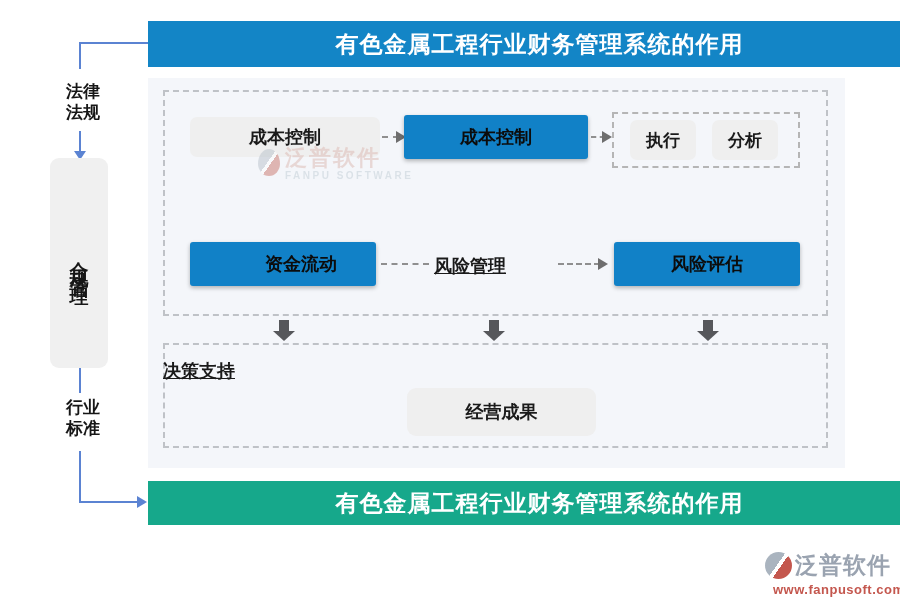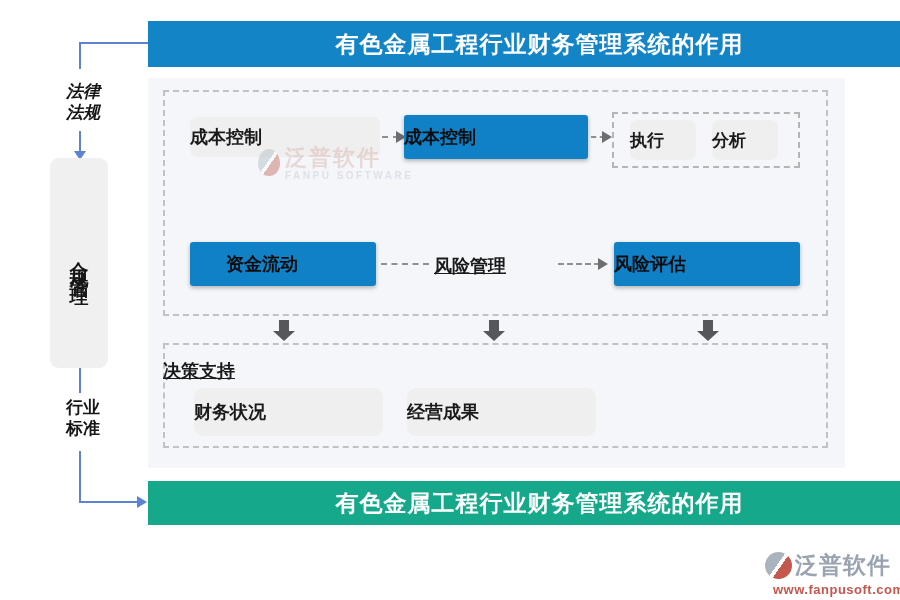--- a/index.html
+++ b/index.html
@@ -12,21 +12,21 @@
   .banner-top{top:21px;height:46px;background:#1385c6;}
   .banner-bottom{top:481px;height:44px;background:#16a88b;}
   .banner span{color:#fff;font-size:23px;font-weight:bold;letter-spacing:1px;}
   
   .content-bg{position:absolute;left:148px;top:78px;width:697px;height:390px;background:#f4f6fa;}
   .dpanel{position:absolute;border:2px dashed #bfc2c7;box-sizing:border-box;}
   .panel-top{left:163px;top:90px;width:665px;height:226px;}
   .panel-bottom{left:163px;top:343px;width:665px;height:105px;}
   .subpanel{left:612px;top:112px;width:188px;height:56px;border-color:#b5b5b5;}
   
-  .node{position:absolute;display:flex;align-items:center;
+  .node{position:absolute;display:flex;align-items:center;justify-content:center;
         font-weight:bold;font-size:18px;box-sizing:border-box;}
   .node-gray{background:#efefef;border-radius:7px;color:#1a1a1a;}
   .node-blue{background:#1181c7;border-radius:3px;color:#0c0c0c;box-shadow:0 2px 4px rgba(0,0,0,.28);}
   .flow-label{position:absolute;text-align:left;font-weight:bold;font-size:18px;color:#1a1a1a;text-decoration:underline;}
   
   .dash{position:absolute;height:0;border-top:2px dashed #8f8f8f;}
   .head-right{position:absolute;width:0;height:0;border-top:6px solid transparent;
               border-bottom:6px solid transparent;border-left:10px solid #6e6e6e;}
   
   .blockarrow{position:absolute;width:22px;height:21px;}
@@ -118,35 +118,32 @@
   <div class="blockarrow" style="left:483px;top:320px;">
     <div class="shaft"></div>
       <div class="head"></div>
   </div>
   <div class="blockarrow" style="left:697px;top:320px;">
     <div class="shaft"></div>
       <div class="head"></div>
   </div>
 
   <div class="flow-label" style="left:163px;top:359px;width:665px;">决策支持</div>
-  <div class="node node-gray" style="left:194px;top:388px;width:189px;height:48px;border-radius:9px;">
-    <span>财务状况</span>
-  </div>
   <div class="node node-gray" style="left:407px;top:388px;width:189px;height:48px;border-radius:9px;">
     <span>经营成果</span>
   </div>
 
   <div class="banner banner-bottom">
     <span>有色金属工程行业财务管理系统的作用</span>
   </div>
 
   <div class="bline" style="left:79px;top:42px;width:69px;height:2px;"></div>
   <div class="bline" style="left:79px;top:42px;width:2px;height:27px;"></div>
 
-  <div class="rail-label" style="top:81px;font-style:italic;">
+  <div class="rail-label" style="top:81px;">
     <div>法律</div>
     <div>法规</div>
   </div>
 
   <div class="bline" style="left:79px;top:131px;width:2px;height:20px;"></div>
   <div class="tri-down" style="top:151px;"></div>
 
   <div class="vbox">
     <span>合规管理</span>
   </div>

